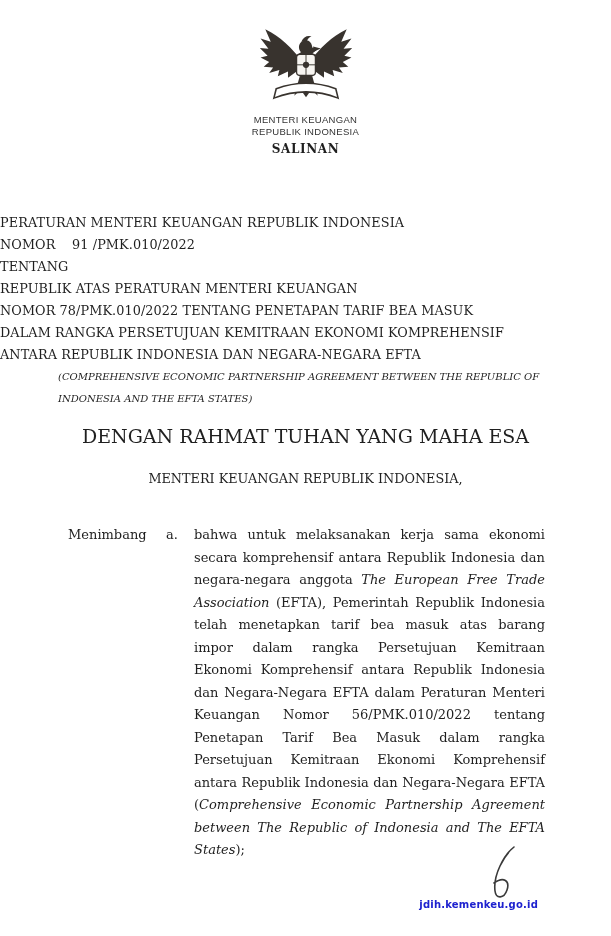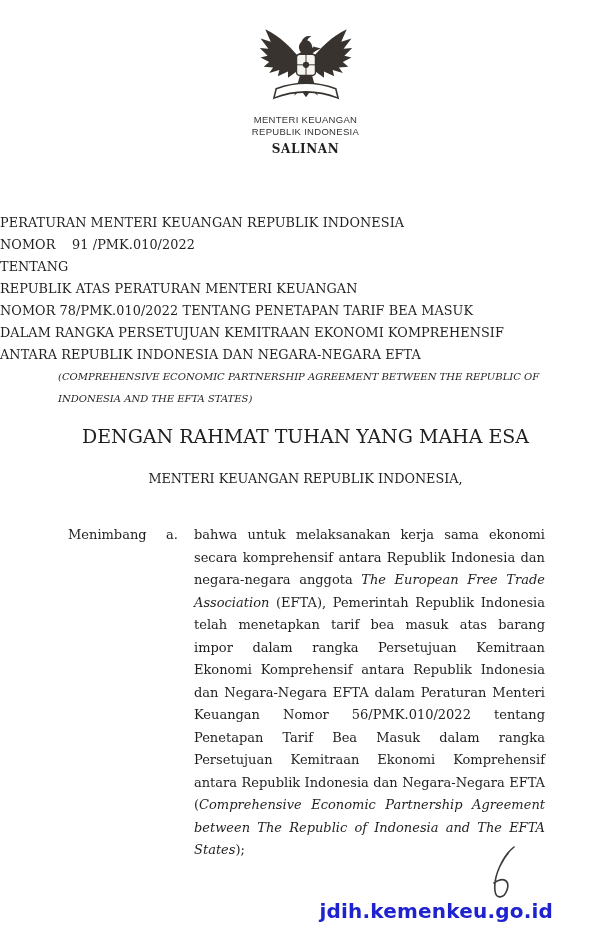--- a/index.html
+++ b/index.html
@@ -46,23 +46,23 @@
   .c-colon { width:24px; flex:0 0 auto; }
   .c-marker { width:28px; flex:0 0 auto; }
   .c-text { flex:1 1 auto; text-align:justify; }
   .c-text i { font-style:italic; }
   
   .paraf {
     position:absolute; left:480px; top:843px;
     width:44px; height:60px;
   }
   .site-link {
-    position:absolute; right:58px; top:899px;
+    position:absolute; right:73px; top:899px;
     font-family:"DejaVu Sans", sans-serif;
-    font-size:20px; font-weight:bold;
+    font-size:10px; font-weight:bold;
     color:#1e22cf; text-decoration:none;
     letter-spacing:0.2px;
   }
 </style>
 </head>
 <body>
 
 <div class="page">
 
   <div class="emblem-block">

